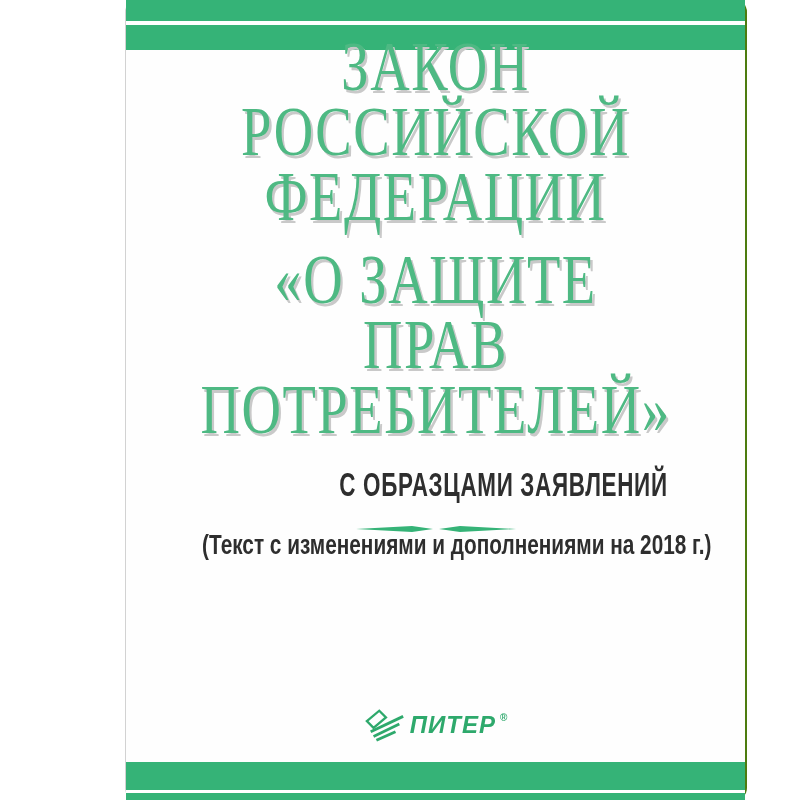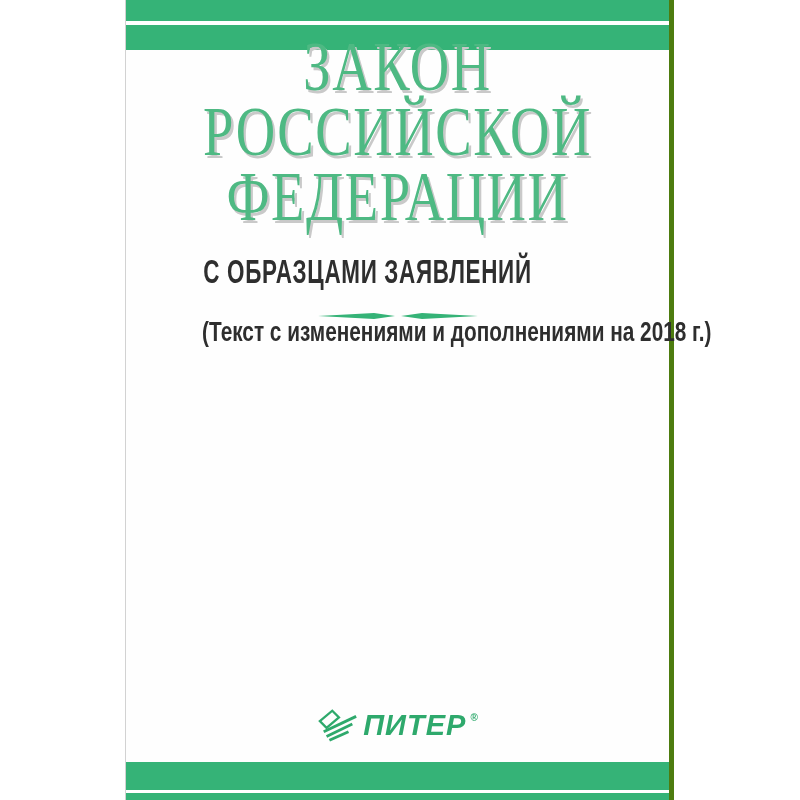--- a/index.html
+++ b/index.html
@@ -6,25 +6,26 @@
   .page{
     position:relative;
     width:800px;height:800px;
     background:#ffffff;
     overflow:hidden;
     font-family:"Liberation Sans",sans-serif;
   }
   .cover{
     position:absolute;
     left:125px;top:0;
-    width:549px;height:800px;
+    width:622px;height:800px;
     background:#fefefe;
     border-left:1px solid #d2d2d2;
-    border-right:5px solid #4d7c0f;
+    border-right:2px solid #4d7c0f;
     box-sizing:border-box;
+    border-radius:12px;
   }
   
   .band{
     position:absolute;left:0;width:100%;
     background:#35b377;
   }
   .band-top{top:0;height:50px;}
   .band-bottom{bottom:0;height:38px;}
   .band-stripe{
     position:absolute;left:0;width:100%;
@@ -47,21 +48,21 @@
     letter-spacing:2px;
     text-shadow:3px 3px 0 #c9c9c9;
     transform:scaleX(0.78);
     transform-origin:center;
     white-space:nowrap;
   }
   .quote-block{margin-top:18px;}
 
   .subtitle{
     margin-top:24px;
-    text-align:left;
+    text-align:right;
   }
   .subtitle-text{
     display:inline-block;
     font-size:33px;
     font-weight:bold;
     letter-spacing:1px;
     color:#2e2e2e;
     transform:scaleX(0.68);
     transform-origin:center;
     white-space:nowrap;
@@ -88,21 +89,21 @@
     left:0;bottom:54px;
     width:100%;
     text-align:center;
   }
   .publisher-inner{
     display:inline-flex;
     align-items:center;
     gap:4px;
   }
   .pub-name{
-    font-size:29px;
+    font-size:24px;
     font-weight:bold;
     font-style:italic;
     letter-spacing:1px;
     color:#2ea96c;
     line-height:24px;
   }
   .pub-reg{
     font-size:10px;
     font-weight:bold;
     color:#2ea96c;
@@ -121,20 +122,25 @@
     <div class="band band-top">
       <div class="band-stripe"></div>
     </div>
 
     <div class="title-block">
       <div class="title-line">ЗАКОН</div>
       <div class="title-line">РОССИЙСКОЙ</div>
       <div class="title-line">ФЕДЕРАЦИИ</div>
     </div>
 
+    <div class="title-block quote-block" style="padding-top:0;">
+      <div class="title-line">«О ЗАЩИТЕ</div>
+      <div class="title-line">ПРАВ</div>
+      <div class="title-line">ПОТРЕБИТЕЛЕЙ»</div>
+    </div>
 
     <div class="subtitle">
       <span class="subtitle-text">С ОБРАЗЦАМИ ЗАЯВЛЕНИЙ</span>
     </div>
 
     <div class="divider">
       <svg width="160" height="10" viewBox="0 0 160 10" xmlns="http://www.w3.org/2000/svg">
         <polygon points="0,5 56,2 77,5 56,8" fill="#35b377"></polygon>
         <polygon points="160,5 104,2 83,5 104,8" fill="#35b377"></polygon>
       </svg>

